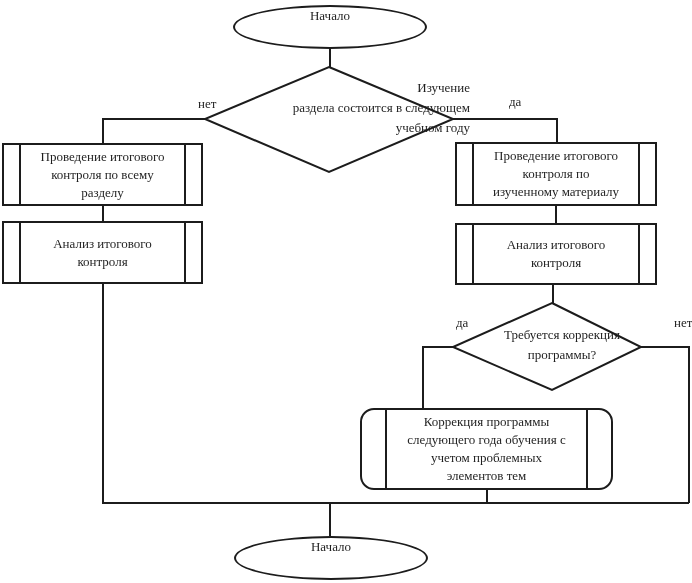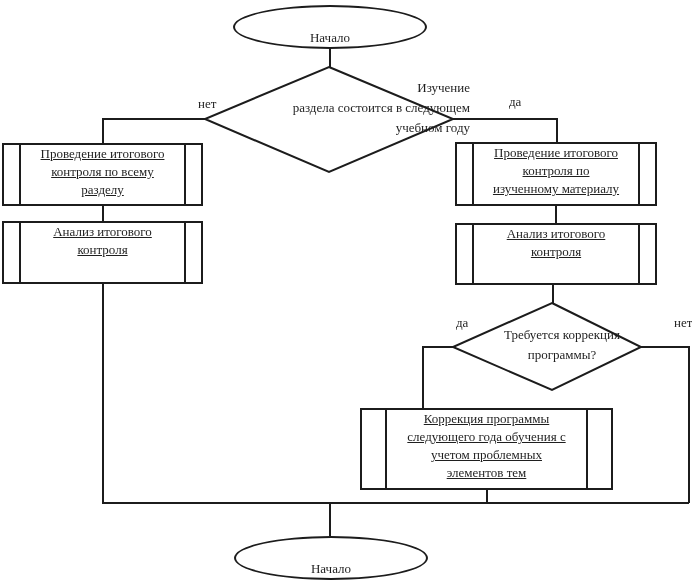--- a/index.html
+++ b/index.html
@@ -27,33 +27,32 @@
     font-size: 13px;
     line-height: 18px;
     color: #1f1f1f;
   }
   .terminator {
     position: absolute;
     border: 2px solid #1c1c1c;
     border-radius: 50%;
     background: #ffffff;
     display: flex;
-    align-items: flex-end;
+    align-items: flex-start;
     justify-content: center;
     box-sizing: border-box;
   }
   .process {
     position: absolute;
     border: 2px solid #1c1c1c;
     background: #ffffff;
     display: flex;
-    align-items: flex-start;
+    align-items: center;
     justify-content: center;
     box-sizing: border-box;
-    text-decoration: underline;
   }
   .side-bar {
     position: absolute;
     top: 0;
     bottom: 0;
     width: 0;
     border-left: 2px solid #1c1c1c;
   }
   .side-bar.left  { left: 15px; }
   .side-bar.right { right: 15px; }
@@ -136,21 +135,21 @@
     <div class="node-text">Анализ итогового
 контроля</div>
   </div>
 
   <div class="diamond-text" style="left:472px; top:325px; width:180px;">Требуется коррекция
 программы?</div>
 
   <div class="edge-label" style="left:429px; top:315px;">да</div>
   <div class="edge-label" style="left:647px; top:315px;">нет</div>
 
-  <div class="process" style="left:360px; top:408px; width:253px; height:82px;">
+  <div class="process" style="left:360px; top:408px; width:253px; height:82px;border-radius:14px;">
     <div class="side-bar wide-left"></div>
     <div class="side-bar wide-right"></div>
     <div class="node-text">Коррекция программы
 следующего года обучения с
 учетом проблемных
 элементов тем</div>
   </div>
 
   <div class="terminator" style="left:234px; top:536px; width:194px; height:44px;">
     <div class="node-text">Начало</div>

